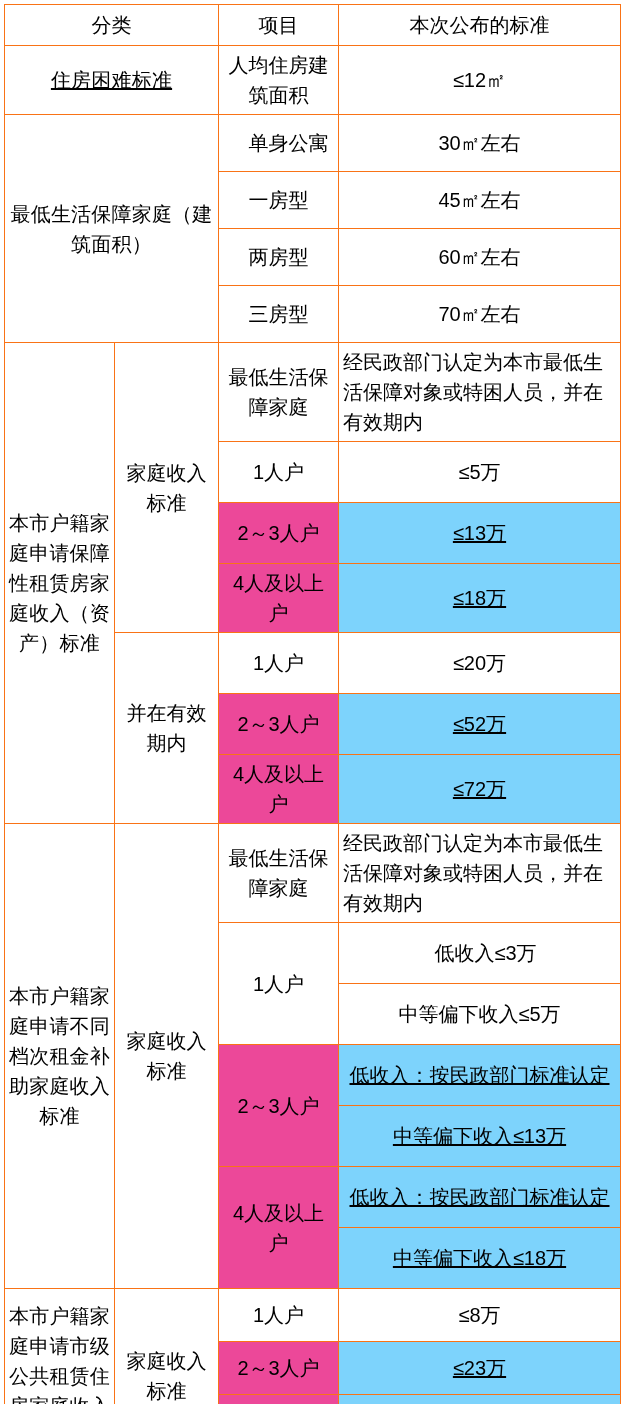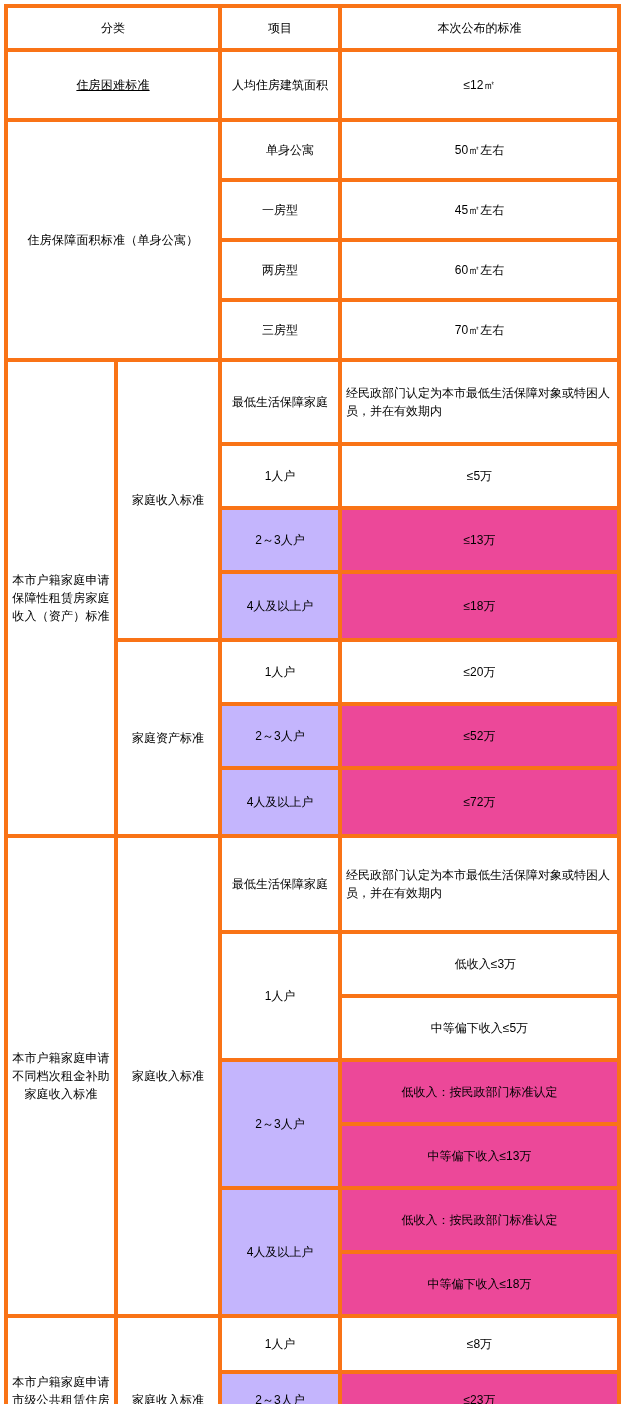--- a/index.html
+++ b/index.html
@@ -19,42 +19,42 @@
     position: relative;
     box-sizing: border-box;
     padding: 4px 4px 4px 4px;
   }
   table.grid {
     border-collapse: collapse;
     width: 617px;
     table-layout: fixed;
   }
   table.grid td, table.grid th {
-    border: 4px solid #f97316;
+    border: 1px solid #f97316;
     padding: 4px 4px;
     text-align: center;
     vertical-align: middle;
-    font-size: 12px;
+    font-size: 20px;
     line-height: 1.5;
     font-weight: normal;
     word-break: break-all;
   }
   .hdr td {
     font-weight: bold;
     font-size: 15px;
     height: 32px;
   }
   .cat {
     font-weight: bold;
     font-size: 14.5px;
     letter-spacing: 0.2px;
   }
   .thick-top td { border-top: 2px solid #000000; }
-  .blue-label { background: #c4b5fd; }
-  .blue-val { background: #ec4899; font-weight: bold; }
+  .blue-label { background: #ec4899; }
+  .blue-val { background: #7dd3fc; font-weight: bold; text-decoration: underline; }
   .colw1 { width: 110px; }
   .colw2 { width: 104px; }
   .colw3 { width: 120px; }
   .leftpad { padding-left: 6px; padding-right: 6px; }
 </style>
 </head>
 <body>
 
 <div id="sheet">
   <table class="grid">
@@ -72,23 +72,23 @@
         <td>本次公布的标准</td>
       </tr>
 
       <tr class="thick-top">
         <td colspan="2" class="cat leftpad" style="height:58px;text-decoration:underline;">住房困难标准</td>
         <td>人均住房建筑面积</td>
         <td>≤12㎡</td>
       </tr>
 
       <tr class="thick-top">
-        <td colspan="2" rowspan="4" class="cat leftpad">住房保障面积标准（单身公寓）</td>
+        <td colspan="2" rowspan="4" class="cat leftpad">最低生活保障家庭（建筑面积）</td>
         <td style="height:48px;padding-left:24px;">单身公寓</td>
-        <td>50㎡左右</td>
+        <td>30㎡左右</td>
       </tr>
       <tr>
         <td style="height:48px;">一房型</td>
         <td>45㎡左右</td>
       </tr>
       <tr>
         <td style="height:48px;">两房型</td>
         <td>60㎡左右</td>
       </tr>
       <tr>
@@ -108,21 +108,21 @@
       </tr>
       <tr>
         <td class="blue-label" style="height:52px;">2～3人户</td>
         <td class="blue-val">≤13万</td>
       </tr>
       <tr>
         <td class="blue-label" style="height:56px;">4人及以上户</td>
         <td class="blue-val">≤18万</td>
       </tr>
       <tr>
-        <td rowspan="3">家庭资产标准</td>
+        <td rowspan="3">并在有效期内</td>
         <td style="height:52px;">1人户</td>
         <td>≤20万</td>
       </tr>
       <tr>
         <td class="blue-label" style="height:52px;">2～3人户</td>
         <td class="blue-val">≤52万</td>
       </tr>
       <tr>
         <td class="blue-label" style="height:56px;">4人及以上户</td>
         <td class="blue-val">≤72万</td>

